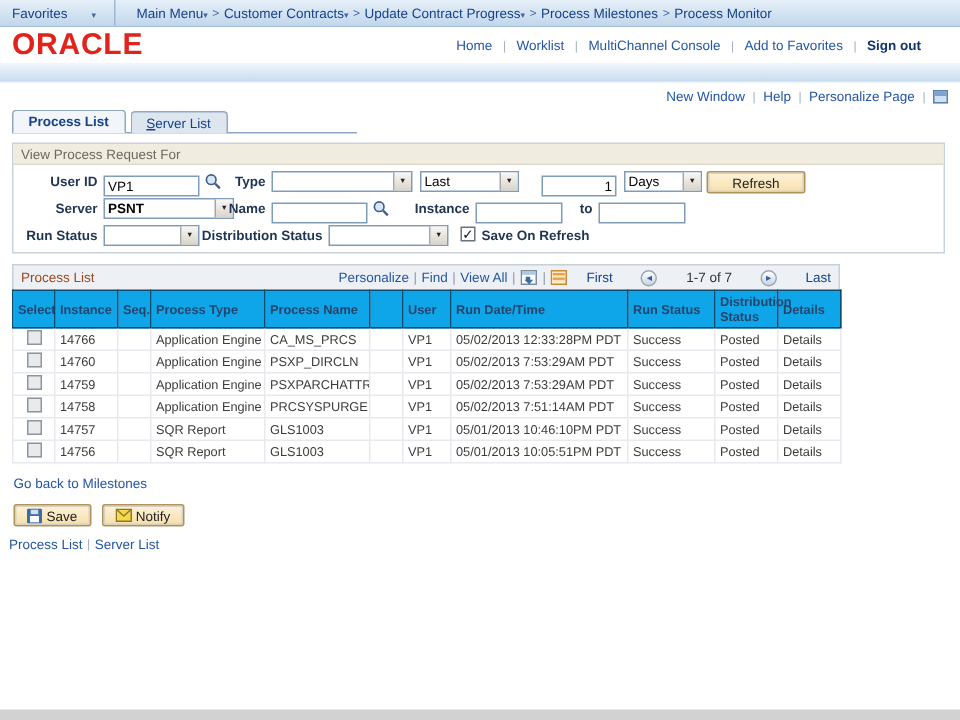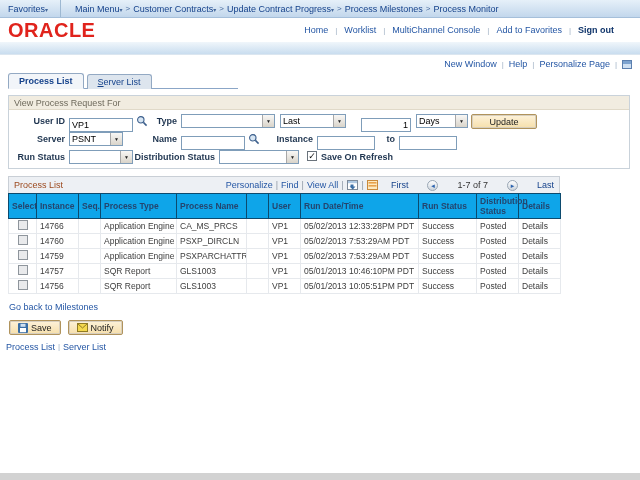--- a/index.html
+++ b/index.html
@@ -2,21 +2,21 @@
 <html><head>
 <meta charset="utf-8">
 <style>
   * { margin:0; padding:0; box-sizing:border-box; }
   body { font-family:"Liberation Sans", sans-serif; background:#888; }
   .screen { width:640px; height:480px; background:#ffffff; position:relative; overflow:hidden; }
 
   
   .topbar { height:18px; background:linear-gradient(#e6f0f9,#c2d7ec); border-bottom:1px solid #a5bfda;
             display:flex; align-items:center; font-size:9px; color:#15428b; }
-  .topbar .fav { padding:0 12px 0 8px; border-right:1px solid #9db8d2; height:100%; display:flex; align-items:center; gap:0; cursor:default; }
+  .topbar .fav { padding:0 12px 0 8px; border-right:1px solid #9db8d2; height:100%; display:flex; align-items:center; gap:16px; cursor:default; }
   .crumbs { display:flex; align-items:center; gap:0; padding-left:14px; }
   .caret { font-size:6px; color:#46699c; position:relative; top:1px; }
   .csep { color:#46699c; font-size:8px; padding:0 3px; }
 
   
   .orahdr { height:24px; display:flex; align-items:center; padding:0 8px; background:#fff; }
   .logo { color:#e0231c; font-weight:bold; font-size:20px; letter-spacing:.5px; font-family:"Liberation Sans", sans-serif; }
   .hdrlinks { margin-left:auto; display:flex; align-items:center; gap:7px; font-size:9px; padding-right:18px; }
   .hdrlinks .lnk { color:#2456a4; cursor:pointer; }
   .hdrlinks .strong { color:#10356b; font-weight:bold; }
@@ -174,26 +174,26 @@
         </span>
         <span class="f sel" style="left:271px; width:66px;">
           <span class="v">Last</span>
           <span class="db">▼</span>
         </span>
         <span class="f" style="left:352px; width:50px;"><input class="txt right" value="1" style=""></span>
         <span class="f sel" style="left:407px; width:52px;">
           <span class="v">Days</span>
           <span class="db">▼</span>
         </span>
-        <span class="f psbtn" style="left:462px; width:66px;">Update</span>
+        <span class="f psbtn" style="left:462px; width:66px;">Refresh</span>
       </div>
 
       <div class="frow" style="top:22px;">
         <span class="f flabel" style="left:0; width:56px;">Server</span>
-        <span class="f sel" style="left:60px; width:54px;">
+        <span class="f sel" style="left:60px; width:87px;font-weight:bold;">
           <span class="v">PSNT</span>
           <span class="db">▼</span>
         </span>
         <span class="f flabel" style="left:138px; width:30px;">Name</span>
         <span class="f" style="left:172px; width:64px;"><input class="txt" value="" style=""></span>
         <span class="f icon" style="left:239px; top:1px;">
           <svg width="12" height="12" viewBox="0 0 12 12">
               <circle cx="4.8" cy="4.8" r="3.2" fill="#d8e6f3" stroke="#3c5f8c" stroke-width="1.1"></circle>
               <line x1="7.4" y1="7.4" x2="10.6" y2="10.6" stroke="#3c5f8c" stroke-width="1.5"></line>
             </svg>
@@ -320,20 +320,33 @@
         <td>PSXPARCHATTR</td>
         <td></td>
         <td>VP1</td>
         <td>05/02/2013 7:53:29AM PDT</td>
         <td>Success</td>
         <td>Posted</td>
         <td class="linkcell">Details</td>
       </tr>
       <tr>
         <td class="ctr"><span class="gcb"></span></td>
+        <td>14758</td>
+        <td></td>
+        <td>Application Engine</td>
+        <td>PRCSYSPURGE</td>
+        <td></td>
+        <td>VP1</td>
+        <td>05/02/2013 7:51:14AM PDT</td>
+        <td>Success</td>
+        <td>Posted</td>
+        <td class="linkcell">Details</td>
+      </tr>
+      <tr>
+        <td class="ctr"><span class="gcb"></span></td>
         <td>14757</td>
         <td></td>
         <td>SQR Report</td>
         <td>GLS1003</td>
         <td></td>
         <td>VP1</td>
         <td>05/01/2013 10:46:10PM PDT</td>
         <td>Success</td>
         <td>Posted</td>
         <td class="linkcell">Details</td>

